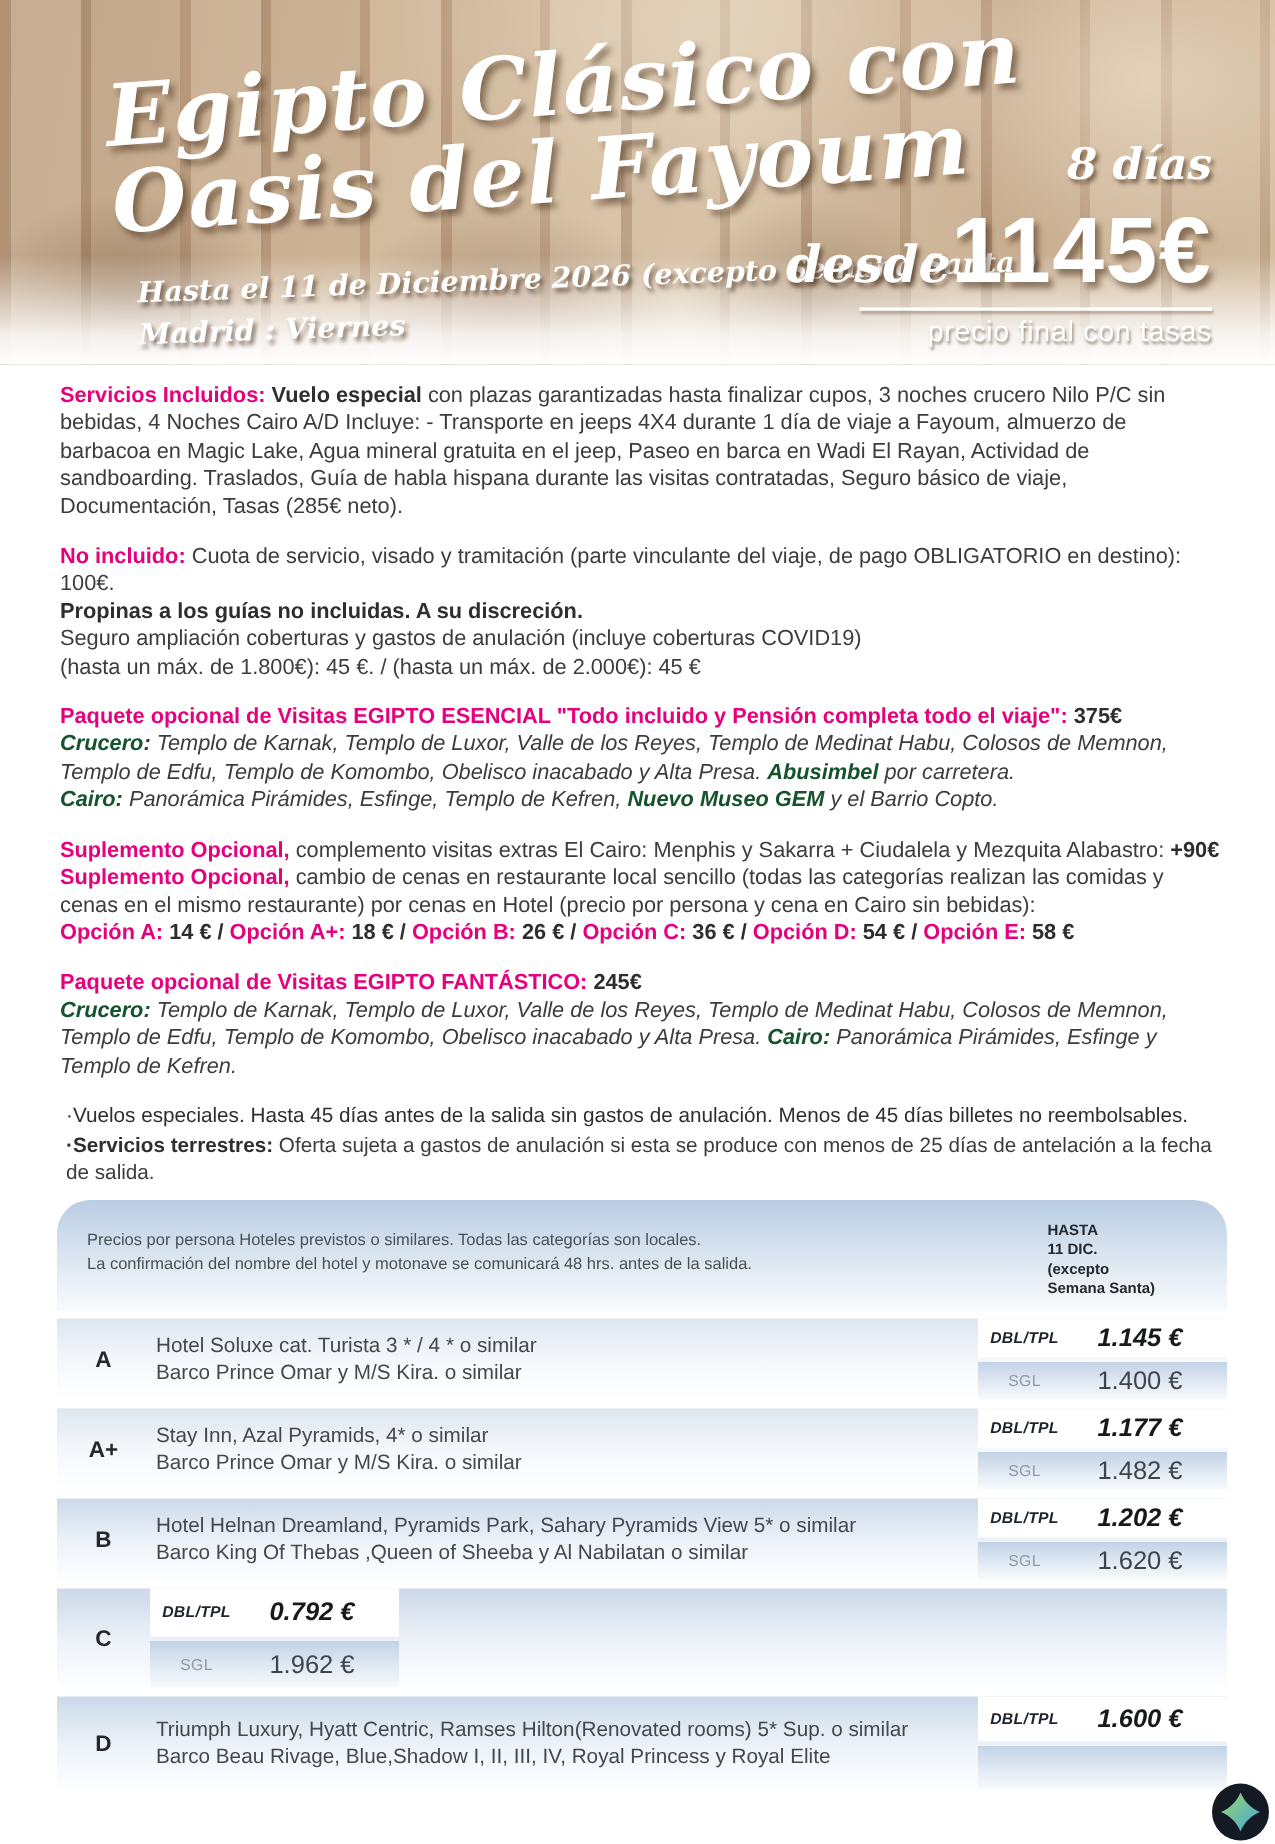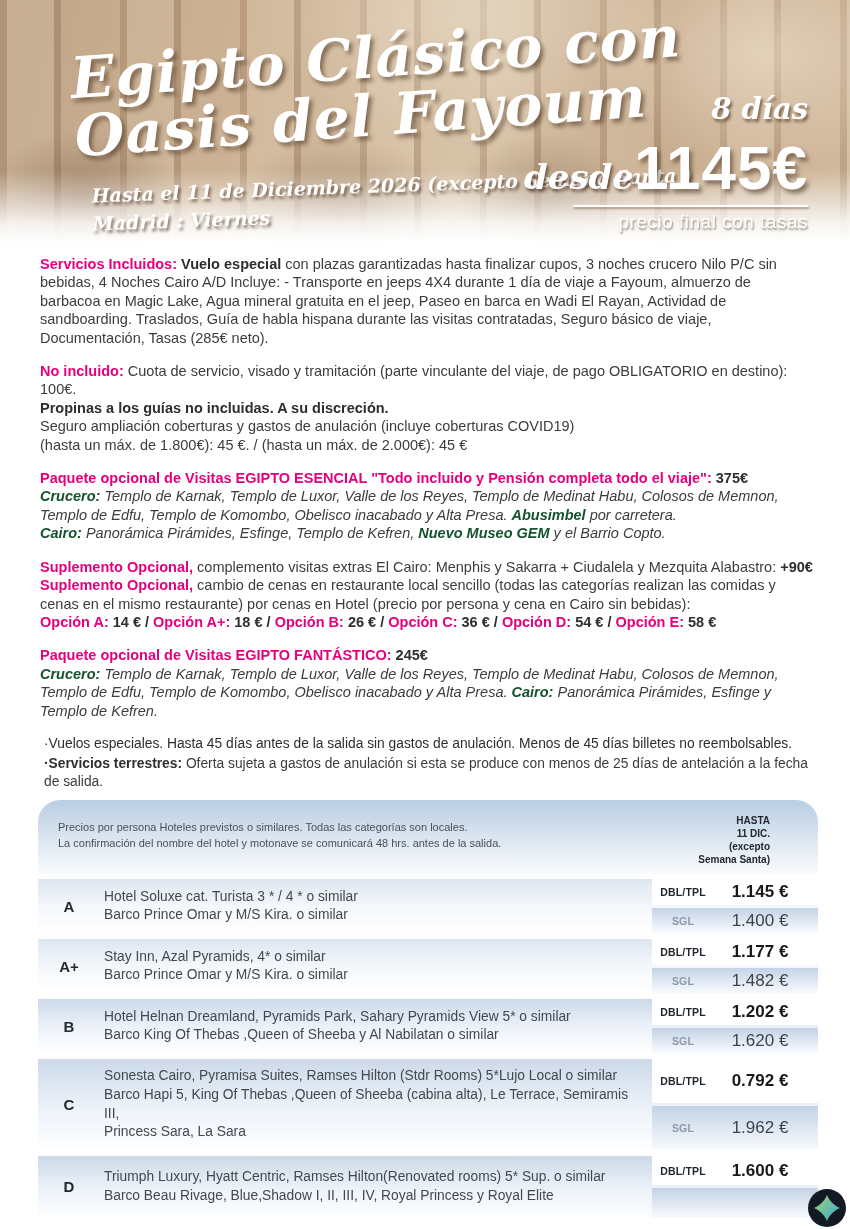--- a/index.html
+++ b/index.html
@@ -65,35 +65,35 @@
 
   
   .ptable { margin:6px 32px 0 38px; width:780px; }
   .ptable-head {
     display:flex; justify-content:space-between; align-items:flex-start;
     border-radius:22px 22px 0 0; padding:14px 14px 8px 20px; min-height:56px;
     background:linear-gradient(180deg,#b9cde3 0%, #dde7f1 55%, #f9fbfd 100%);
     margin-bottom:5px;
   }
   .ptable-head .hnote { font-size:11px; color:#4a4f57; line-height:1.45; padding-top:6px; }
-  .ptable-head .hright { font-size:10px; font-weight:bold; color:#23282e; text-align:right; line-height:1.3; padding-right:34px;margin-left:30px; }
+  .ptable-head .hright { font-size:10px; font-weight:bold; color:#23282e; text-align:left; line-height:1.3; padding-right:34px;margin-left:30px; }
   .trow { display:flex; align-items:stretch; margin-bottom:6px;
     background:linear-gradient(180deg,#ccd9e9 0%, #eef3f9 55%, #fdfeff 100%); }
   .trow.lighter { background:linear-gradient(180deg,#dde6f0 0%, #f4f7fb 50%, #ffffff 100%); }
   .trow .cat { width:62px; display:flex; align-items:center; justify-content:center;
     font-weight:bold; font-size:15px; color:#23282e; }
   .trow .desc { flex:1; display:flex; flex-direction:column; justify-content:center;
     font-size:13.8px; color:#43484f; line-height:1.35; padding:8px 10px 8px 4px; }
   .trow .prices { width:166px; display:flex; flex-direction:column; gap:3px; padding:0; }
   .prow { flex:1; display:flex; align-items:center; }
-  .prow.dbl { background:#ffffff; }
+  .prow.dbl { background:#ffffff;font-style:italic; }
   .prow.sgl { background:linear-gradient(180deg,#c3d3e6 0%, #e9eff7 70%, #f8fafc 100%); }
   .prow .plabel { width:62px; text-align:center; font-size:10.5px; letter-spacing:.2px; }
   .prow.dbl .plabel { font-weight:bold; color:#1d242c; }
-  .prow.sgl .plabel { color:#8d99a7;font-weight:bold; }
+  .prow.sgl .plabel { color:#8d99a7; }
   .prow .pval { flex:1; text-align:center; padding-right:12px; font-size:17px; }
   .prow.dbl .pval { font-weight:bold; color:#17191c; }
   .prow.sgl .pval { color:#3e444c; }
   .corner-widget { position:absolute; right:3px; bottom:1px; width:40px; height:40px; cursor:pointer; }
 </style>
 </head>
 <body>
 
 <div class="page">
 
@@ -222,25 +222,20 @@
           </div>
         <div class="prow sgl">
             <span class="plabel">SGL</span>
             <span class="pval">1.620 €</span>
           </div>
       </div>
     </div>
 
     <div class="trow" style="min-height:66px">
       <div class="cat">C</div>
-      <div class="desc">
-        <div>Sonesta Cairo,  Pyramisa Suites, Ramses Hilton (Stdr Rooms) 5*Lujo Local o similar</div>
-        <div>Barco Hapi 5, King Of Thebas ,Queen of Sheeba (cabina alta), Le Terrace, Semiramis III,</div>
-        <div>Princess Sara, La Sara</div>
-      </div>
       <div class="prices">
         <div class="prow dbl">
             <span class="plabel">DBL/TPL</span>
             <span class="pval">0.792 €</span>
           </div>
         <div class="prow sgl">
             <span class="plabel">SGL</span>
             <span class="pval">1.962 €</span>
           </div>
       </div>

